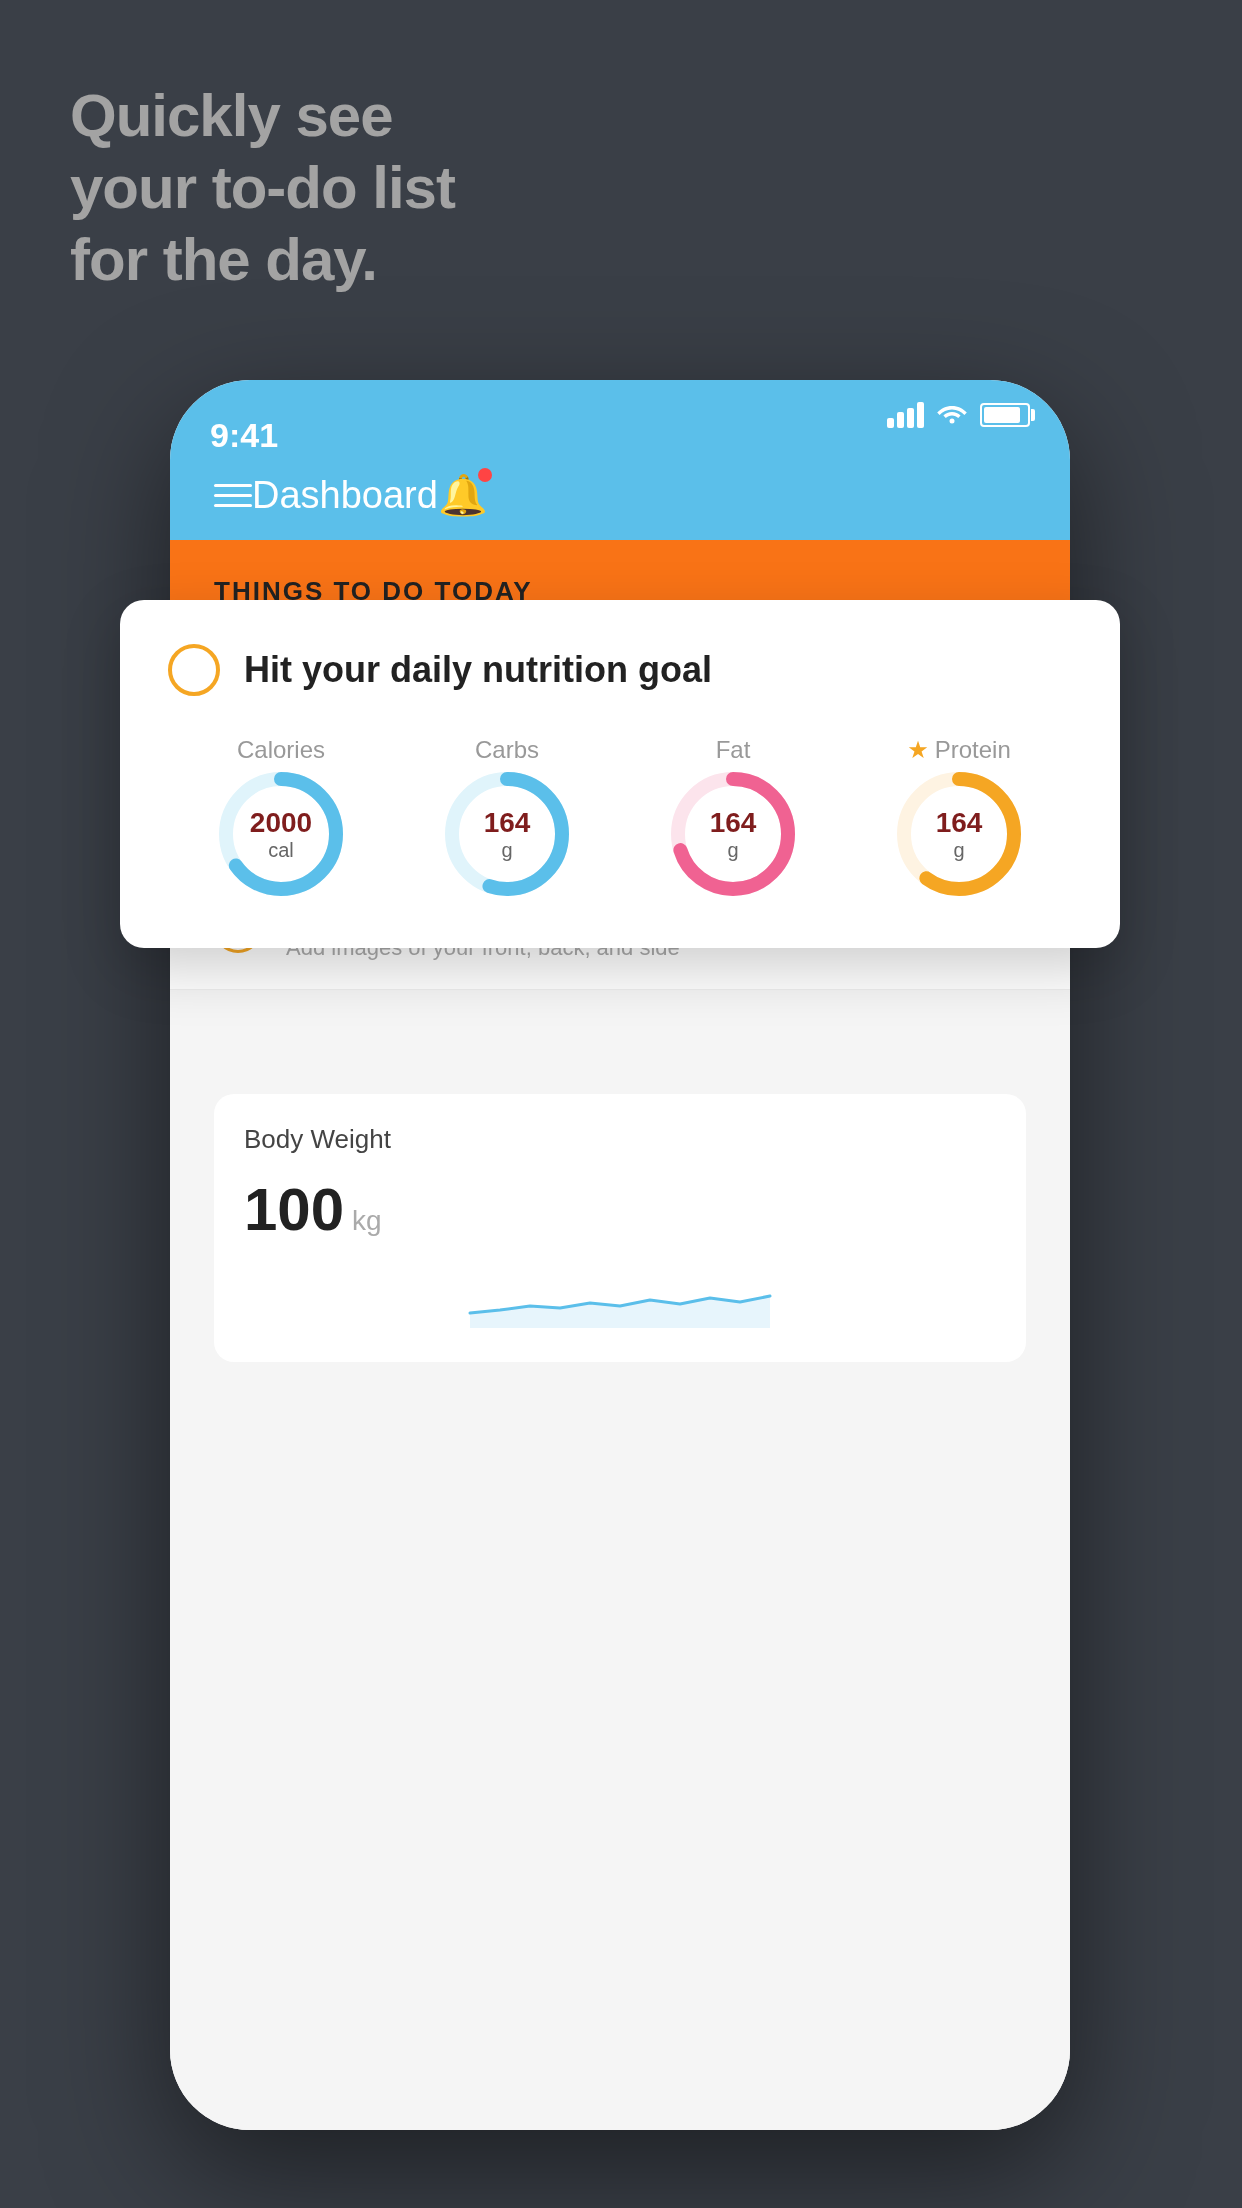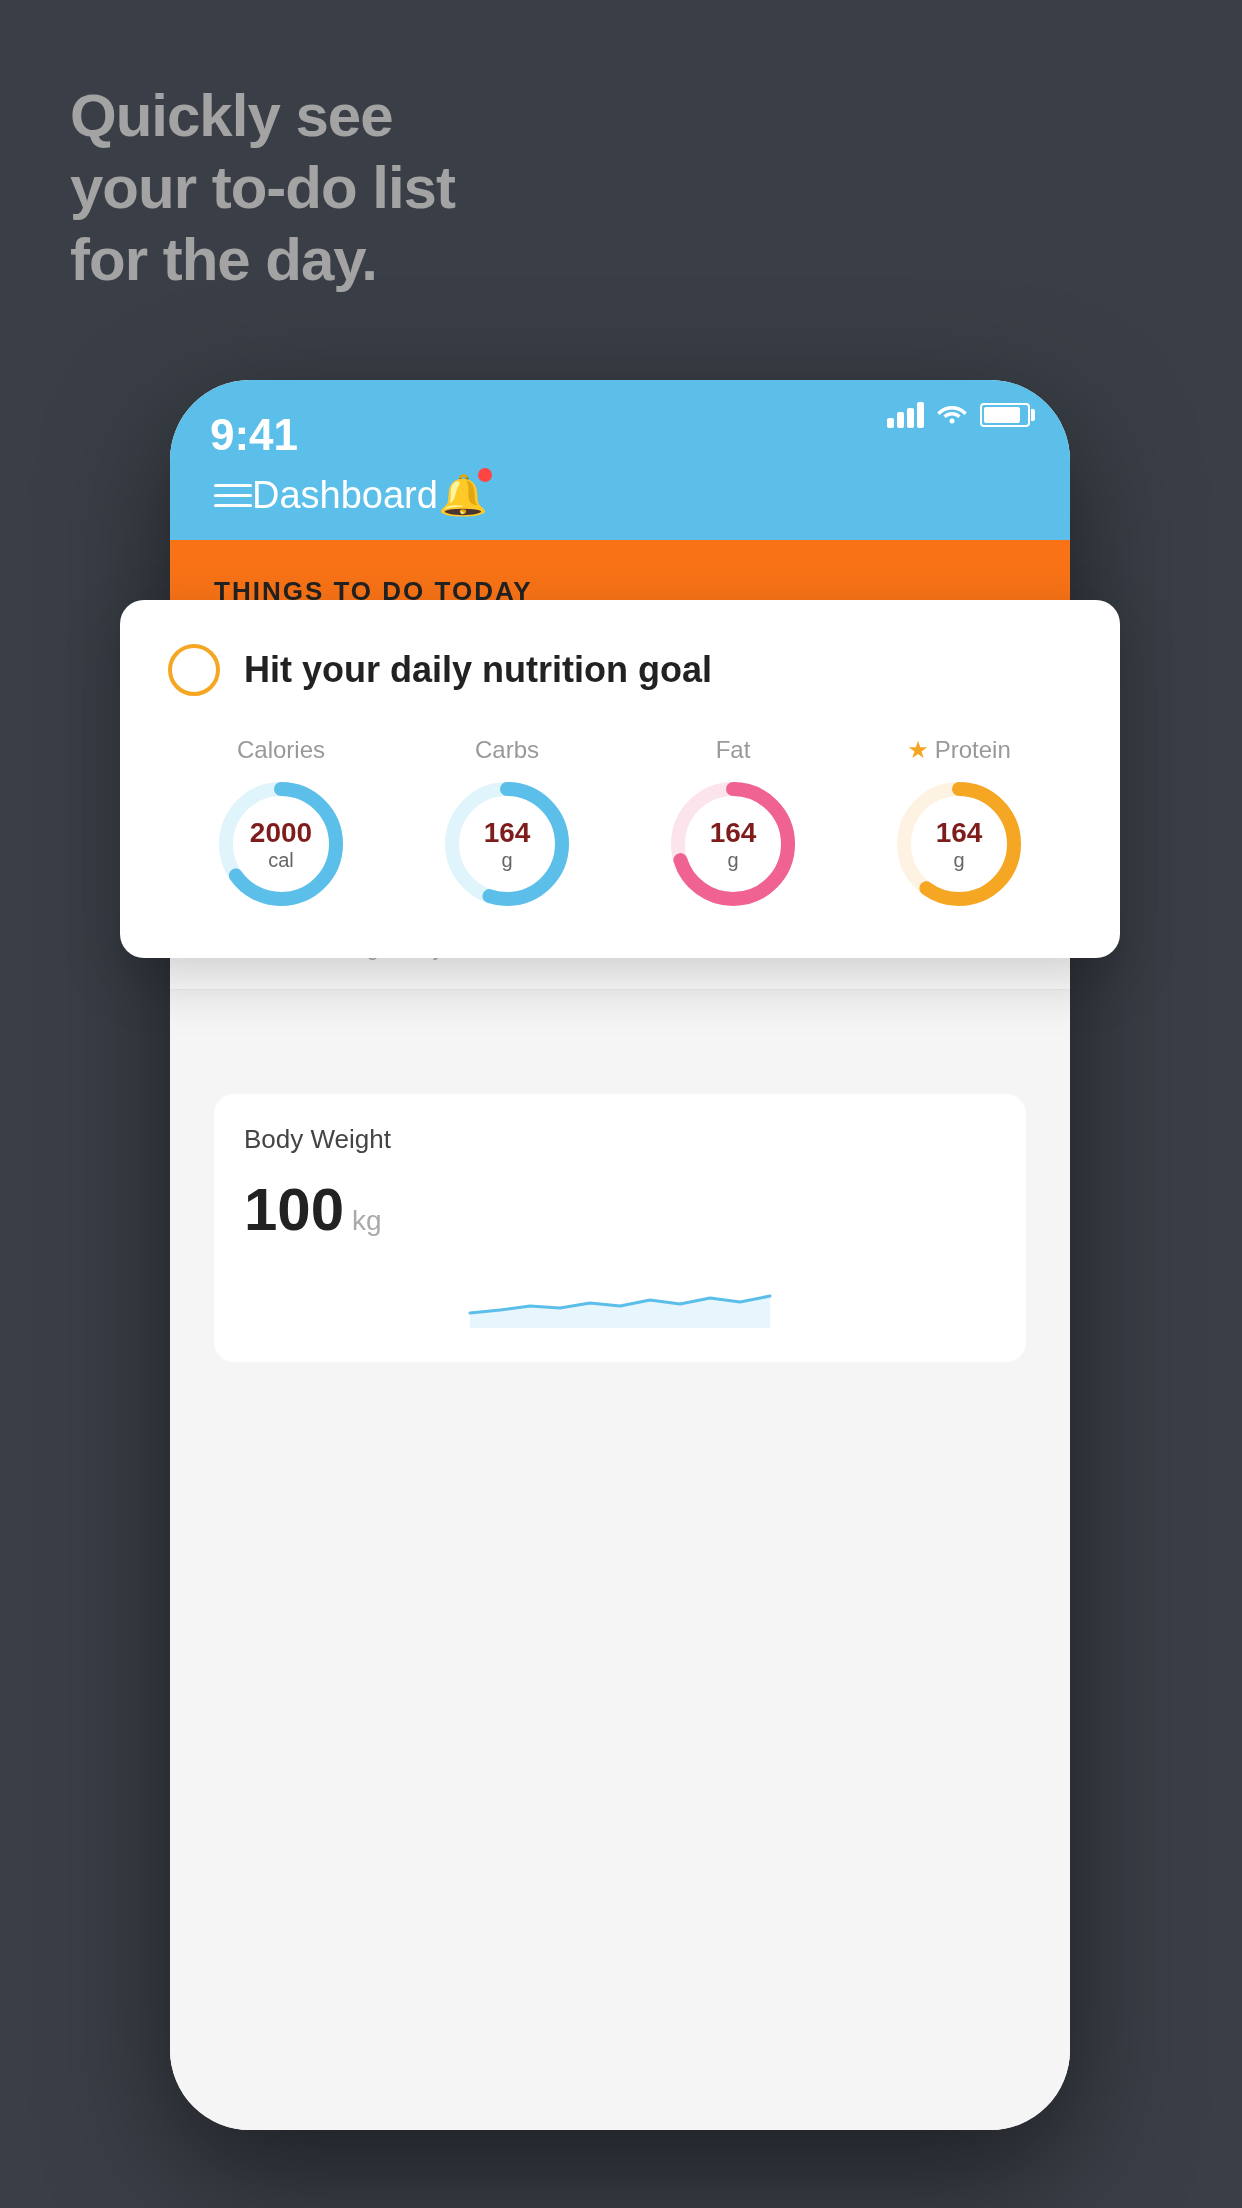--- a/index.html
+++ b/index.html
@@ -48,21 +48,21 @@
     .status-bar {
       background: #5bbfea;
       height: 70px;
       display: flex;
       align-items: center;
       justify-content: space-between;
       padding: 0 40px;
     }
     .status-time {
       color: white;
-      font-size: 44px;
+      font-size: 34px;
       font-weight: 600;
       margin-top: 40px;
     }
     .status-icons {
       display: flex;
       align-items: center;
       gap: 12px;
     }
     .signal-bars {
       display: flex;
@@ -204,21 +204,20 @@
     .nutrition-grid {
       display: flex;
       justify-content: space-around;
       align-items: flex-start;
     }
 
     .nutrition-item {
       display: flex;
       flex-direction: column;
       align-items: center;
-      gap: 10px;
     }
 
     .nutrition-label {
       font-size: 24px;
       color: #999;
       font-weight: 400;
     }
 
     .donut-container {
       position: relative;

